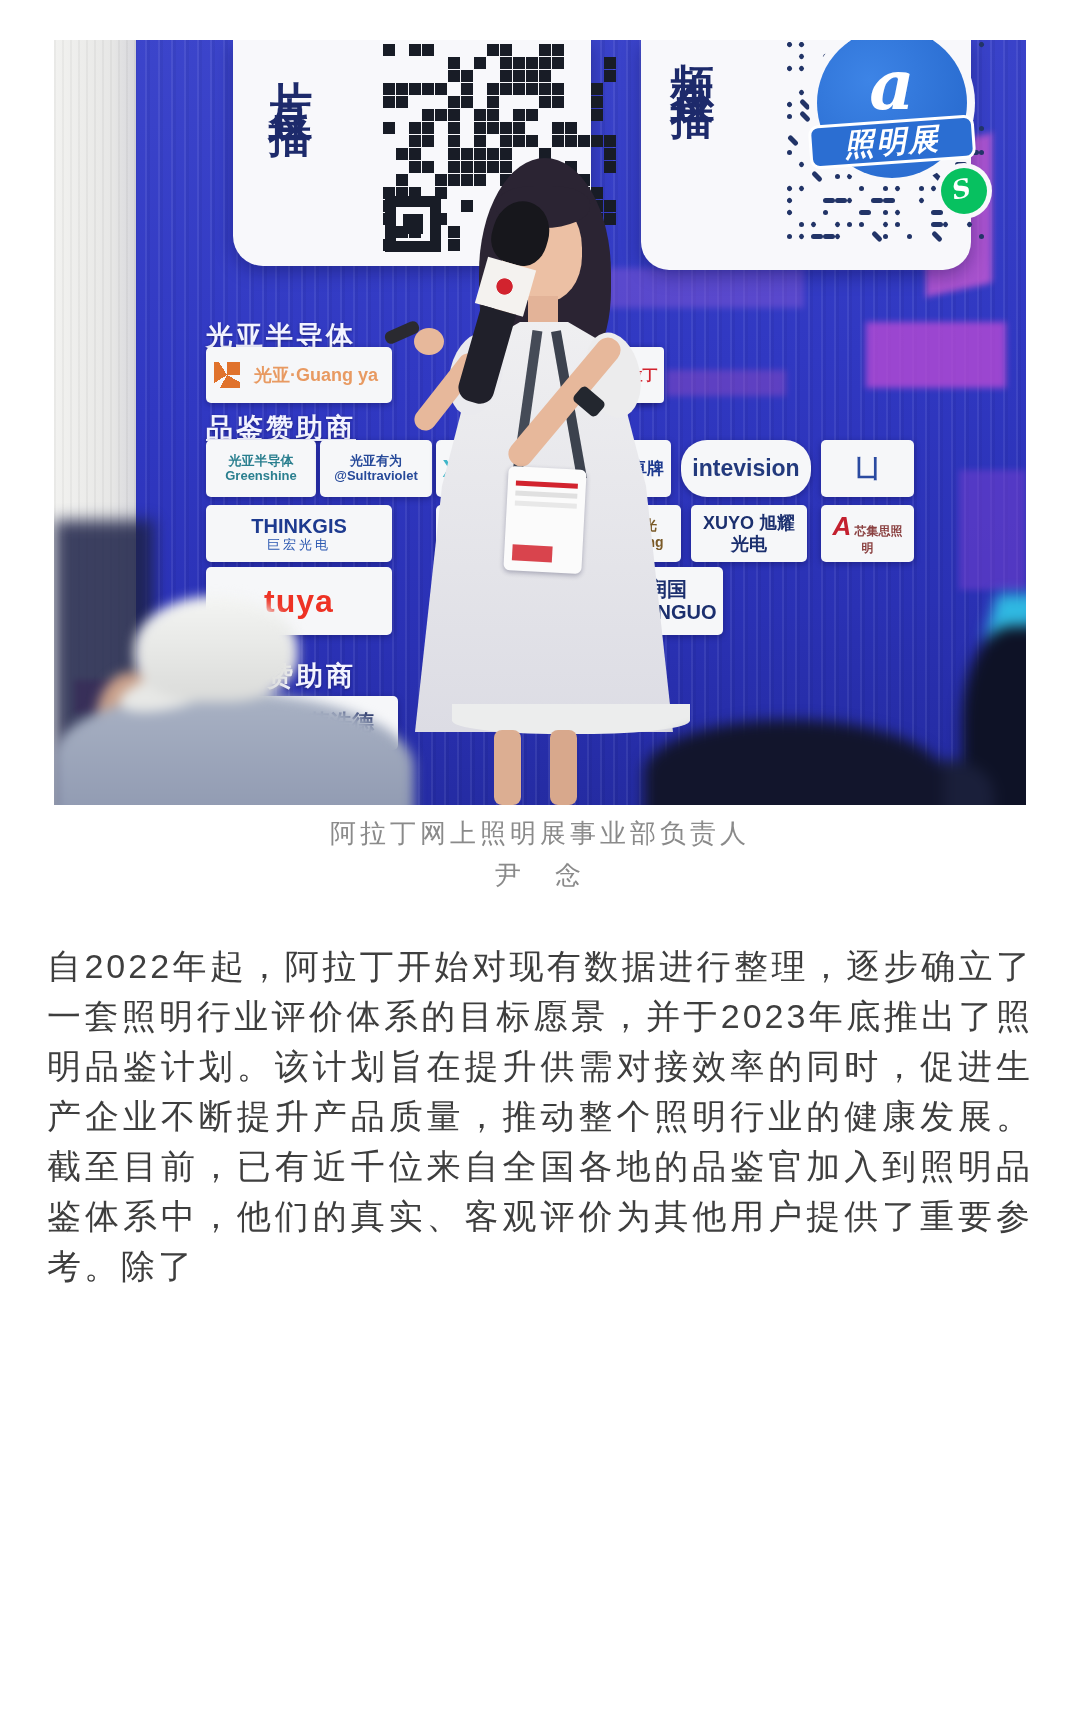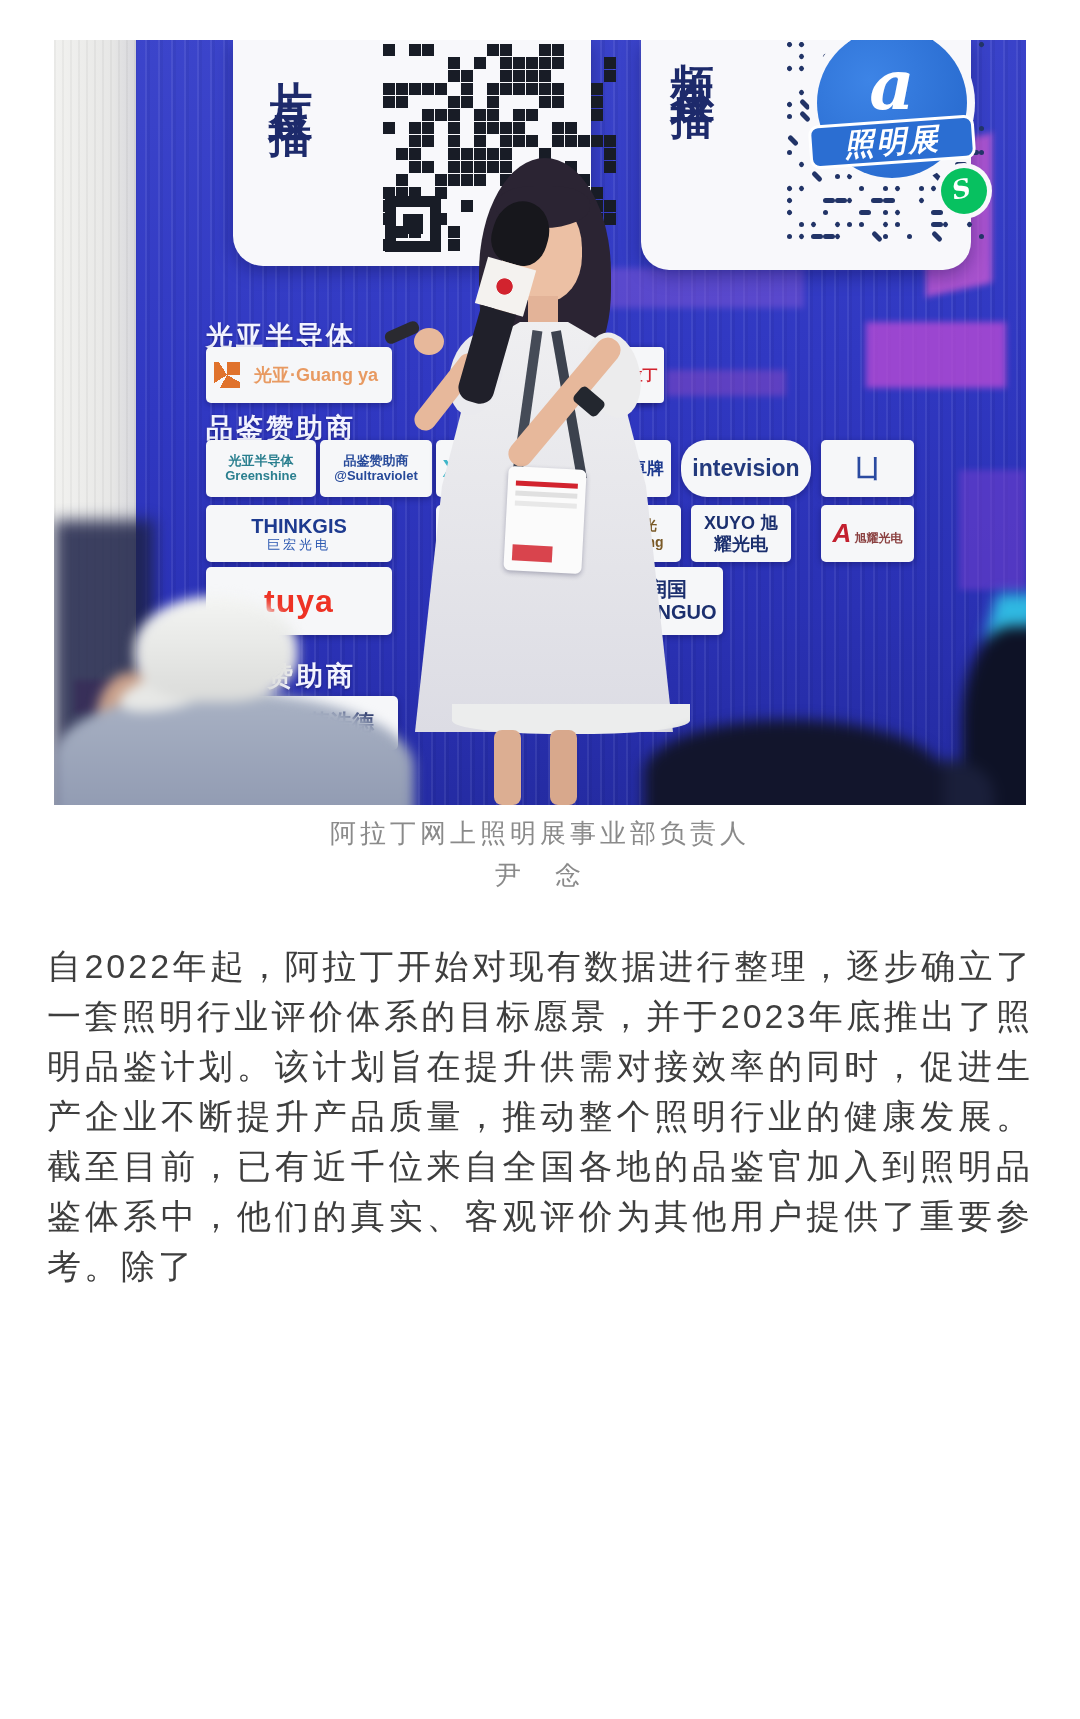--- a/index.html
+++ b/index.html
@@ -47,21 +47,21 @@
              color:#fff; font-weight:700; font-size:30px; font-style:italic; text-align:center; line-height:38px; letter-spacing:2px; }
   .wechat-ch { position:absolute; left:300px; top:128px; width:46px; height:46px; border-radius:50%;
              background:#07c160; box-shadow:0 0 0 5px #f8f8fb; }
   .wechat-ch b { position:absolute; left:11px; top:6px; color:#fff; font-size:26px; font-style:italic;
              font-weight:700; transform:rotate(-12deg); font-family:"DejaVu Serif",serif; }
 
   
   .stage-h { position:absolute; color:#f2f3ff; font-weight:700; font-size:27px; letter-spacing:3px;
              text-shadow:0 1px 3px rgba(10,10,60,.5); }
   .h-hosts    { left:152px; top:278px; }
-  .h-sponsors { left:152px; top:370px; }
+  .h-sponsors { left:152px; top:370px;text-decoration:underline; }
   .h-chairs   { left:152px; top:618px; }
   .bar { position:absolute; background:#f6f7f9; border-radius:5px; box-shadow:0 2px 6px rgba(10,10,60,.35);
          display:flex; align-items:center; justify-content:center; overflow:hidden; }
   .bar .lg { color:#1d3a8f; font-weight:700; font-size:17px; text-align:center; line-height:1.15; padding:2px 6px; }
   .row-hosts  .bar { top:307px; height:56px; }
   .row-s1 .bar { top:400px; height:57px; }
   .row-s2 .bar { top:465px; height:57px; }
   .row-s3 .bar { top:527px; height:68px; }
   .row-s4 .bar { top:656px; height:54px; }
   .b-guangya { left:152px; width:186px; }
@@ -78,21 +78,21 @@
   .b-s1c { left:382px; width:150px; } .b-s1c .lg{color:#6b7280; font-size:22px; letter-spacing:2px;}
   .b-s1c .x { color:#3fb6c9; font-weight:700; margin-right:4px; font-size:24px; }
   .b-s1d { left:537px; width:80px; }
   .b-s1e { left:627px; width:130px;border-radius:26px; } .b-s1e .lg{ font-size:23px; font-weight:600; color:#233a7d; text-transform:lowercase; }
   .b-s1f { left:767px; width:93px; } .b-s1f .lg{ color:#2a4aa0; font-size:24px; }
   .b-s2a { left:152px; width:186px; } .b-s2a .lg{ font-size:20px; }
   .b-s2a small { display:block; font-size:13px; font-weight:400; color:#2a57b0; letter-spacing:3px; }
   .b-s2b { left:382px; width:150px; } .b-s2b .lg{ display:block; font-size:24px; letter-spacing:1px; color:#24304d; }
   .b-s2b .lg::first-letter { color:#c3202f; font-size:32px; }
   .b-s2c { left:537px; width:90px; } .b-s2c .lg{ font-size:14px; color:#7a5a28; }
-  .b-s2d { left:637px; width:100px;justify-content:flex-end; } .b-s2d .lg{ font-size:18px; color:#1b2f6e; }
+  .b-s2d { left:637px; width:116px;justify-content:flex-end; } .b-s2d .lg{ font-size:18px; color:#1b2f6e; }
   .b-s2e { left:767px; width:93px; } .b-s2e .lg{ display:block; font-size:12px; color:#8a4040; }
   .b-s2e .lg::first-letter { color:#c3202f; font-size:26px; font-style:italic; }
   .b-s3a { left:152px; width:186px; } .b-s3a .lg{ color:#ee3224; font-size:32px; font-weight:800; letter-spacing:1px; }
   .b-s3b { left:382px; width:150px; }
   .b-s3b .hivbox { background:#1f52c0; color:#fff; font-weight:800; font-size:18px; padding:3px 5px; border-radius:3px; margin-right:6px; }
   .b-s3b .lg { font-size:16px; }
   .b-s3c { left:537px; width:132px; } .b-s3c .lg{ font-size:20px; color:#1b2f6e; }
   .b-s4a { left:152px; width:192px; } .b-s4a .lg{ font-size:22px; color:#16255e; }
 
   
@@ -426,21 +426,21 @@
       <div class="bar sign-aladdin">
         <span class="lg">阿拉丁</span>
       </div>
     </div>
 
     <div class="row-s1">
       <div class="bar b-s1a">
           <span class="lg">光亚半导体 Greenshine</span>
         </div>
       <div class="bar b-s1b">
-          <span class="lg">品鉴赞助商 @Sultraviolet</span>
+          <span class="lg">光亚有为 @Sultraviolet</span>
         </div>
       <div class="bar b-s1c">
           <span class="x">X</span>
           <span class="lg">TRAXON</span>
         </div>
       <div class="bar b-s1d">
           <span class="lg">PAI 卓牌</span>
         </div>
       <div class="bar b-s1e">
           <span class="lg">intevision</span>
@@ -460,21 +460,21 @@
       <div class="bar b-s2b">
           <span class="lg">SING</span>
         </div>
       <div class="bar b-s2c">
           <span class="lg">由之光 Lighting</span>
         </div>
       <div class="bar b-s2d">
           <span class="lg">XUYO 旭耀光电</span>
         </div>
       <div class="bar b-s2e">
-          <span class="lg">A 旭耀光电</span>
+          <span class="lg">A 芯集思照明</span>
         </div>
     </div>
 
     <div class="row-s3">
       <div class="bar b-s3a">
           <span class="lg">tuya</span>
         </div>
       <div class="bar b-s3b">
         <span class="hivbox">HIVE</span>
         <span class="lg">海纳</span>

